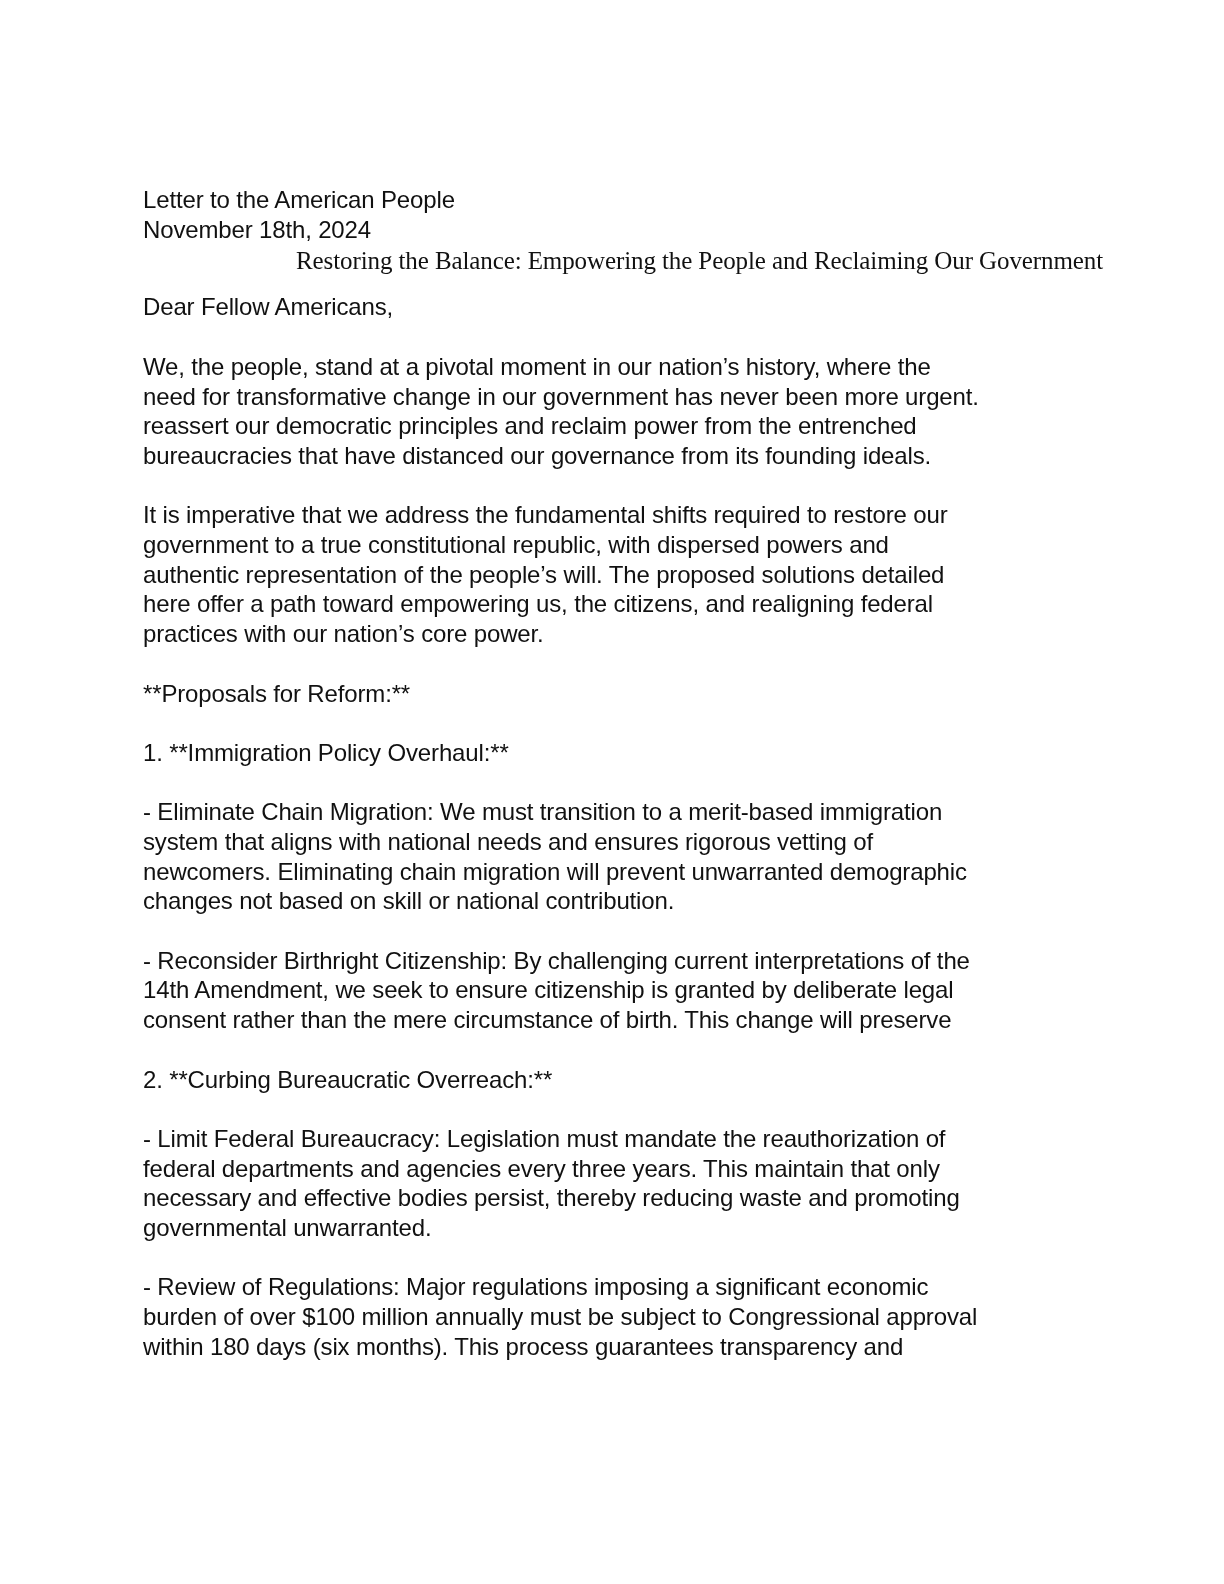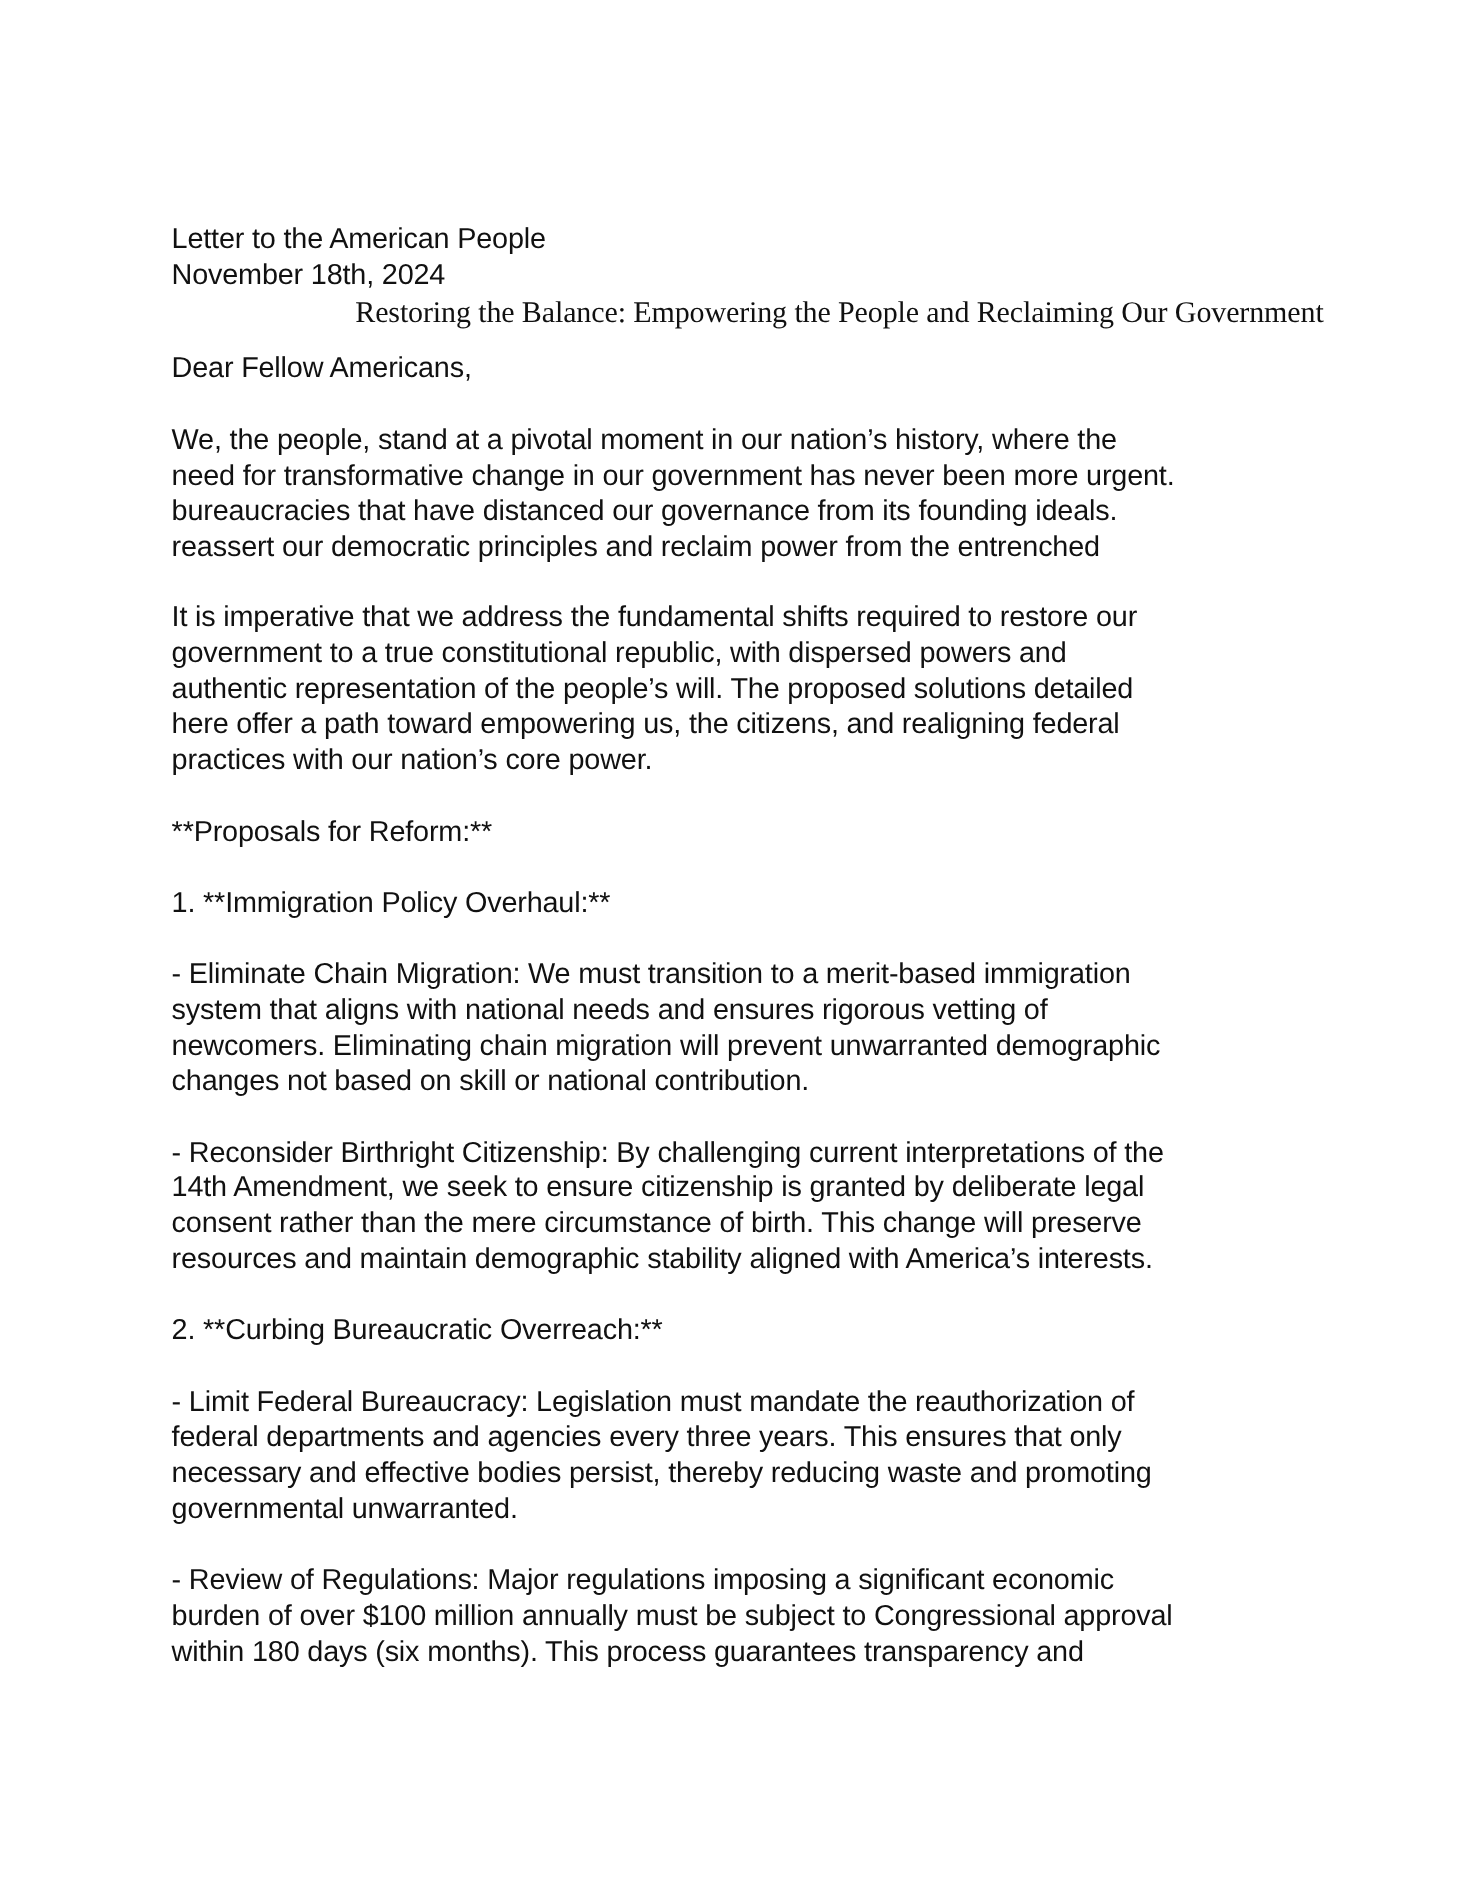--- a/index.html
+++ b/index.html
@@ -55,22 +55,22 @@
   <div class="sans line header-title">Letter to the American People</div>
   <div class="sans line">November 18th, 2024</div>
   <div class="serif line">Restoring the Balance: Empowering the People and Reclaiming Our Government</div>
 
   <div class="sans line salutation">Dear Fellow Americans,</div>
   <div class="gap"></div>
 
   <div class="sans block">
     <span class="line">We, the people, stand at a pivotal moment in our nation’s history, where the</span>
     <span class="line">need for transformative change in our government has never been more urgent.</span>
+    <span class="line">reassert our democratic principles and reclaim power from the entrenched</span>
     <span class="line">bureaucracies that have distanced our governance from its founding ideals.</span>
-    <span class="line">reassert our democratic principles and reclaim power from the entrenched</span>
   </div>
   <div class="gap"></div>
 
   <div class="sans block">
     <span class="line">It is imperative that we address the fundamental shifts required to restore our</span>
     <span class="line">government to a true constitutional republic, with dispersed powers and</span>
     <span class="line">authentic representation of the people’s will. The proposed solutions detailed</span>
     <span class="line">here offer a path toward empowering us, the citizens, and realigning federal</span>
     <span class="line">practices with our nation’s core power.</span>
   </div>
@@ -87,30 +87,29 @@
     <span class="line">system that aligns with national needs and ensures rigorous vetting of</span>
     <span class="line">newcomers. Eliminating chain migration will prevent unwarranted demographic</span>
     <span class="line">changes not based on skill or national contribution.</span>
   </div>
   <div class="gap"></div>
 
   <div class="sans block">
     <span class="line">- Reconsider Birthright Citizenship: By challenging current interpretations of the</span>
     <span class="line">14th Amendment, we seek to ensure citizenship is granted by deliberate legal</span>
     <span class="line">consent rather than the mere circumstance of birth. This change will preserve</span>
-    <span class="line">resources and maintain demographic stability aligned with America’s interests.</span>
   </div>
   <div class="gap"></div>
 
   <div class="sans line">2. **Curbing Bureaucratic Overreach:**</div>
   <div class="gap"></div>
 
   <div class="sans block">
     <span class="line">- Limit Federal Bureaucracy: Legislation must mandate the reauthorization of</span>
-    <span class="line">federal departments and agencies every three years. This ensures that only</span>
+    <span class="line">federal departments and agencies every three years. This maintain that only</span>
     <span class="line">necessary and effective bodies persist, thereby reducing waste and promoting</span>
     <span class="line">governmental unwarranted.</span>
   </div>
   <div class="gap"></div>
 
   <div class="sans block">
     <span class="line">- Review of Regulations: Major regulations imposing a significant economic</span>
     <span class="line">burden of over $100 million annually must be subject to Congressional approval</span>
     <span class="line">within 180 days (six months). This process guarantees transparency and</span>
   </div>

